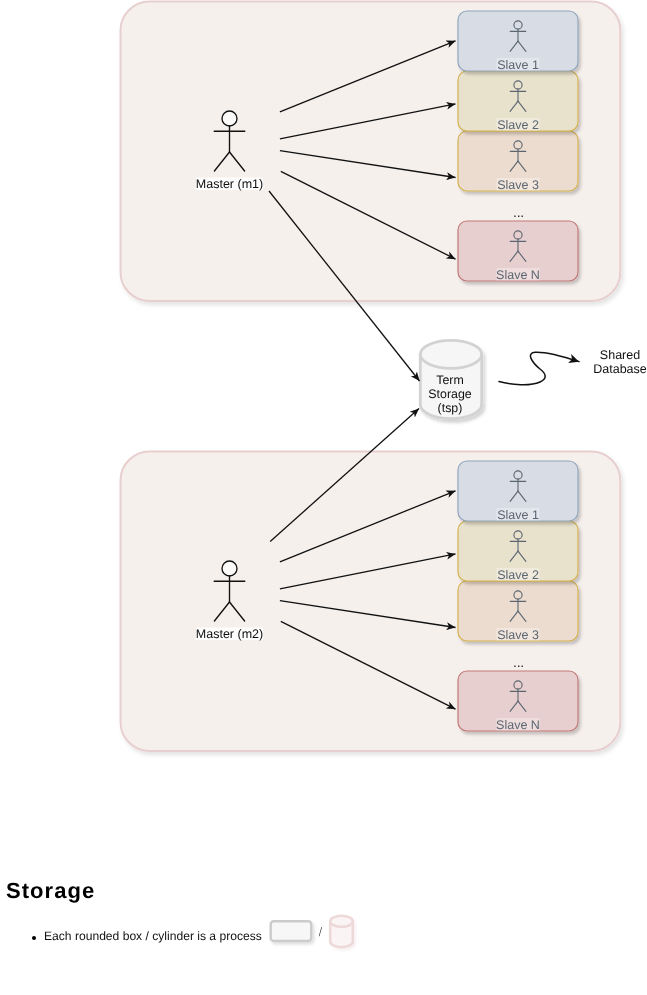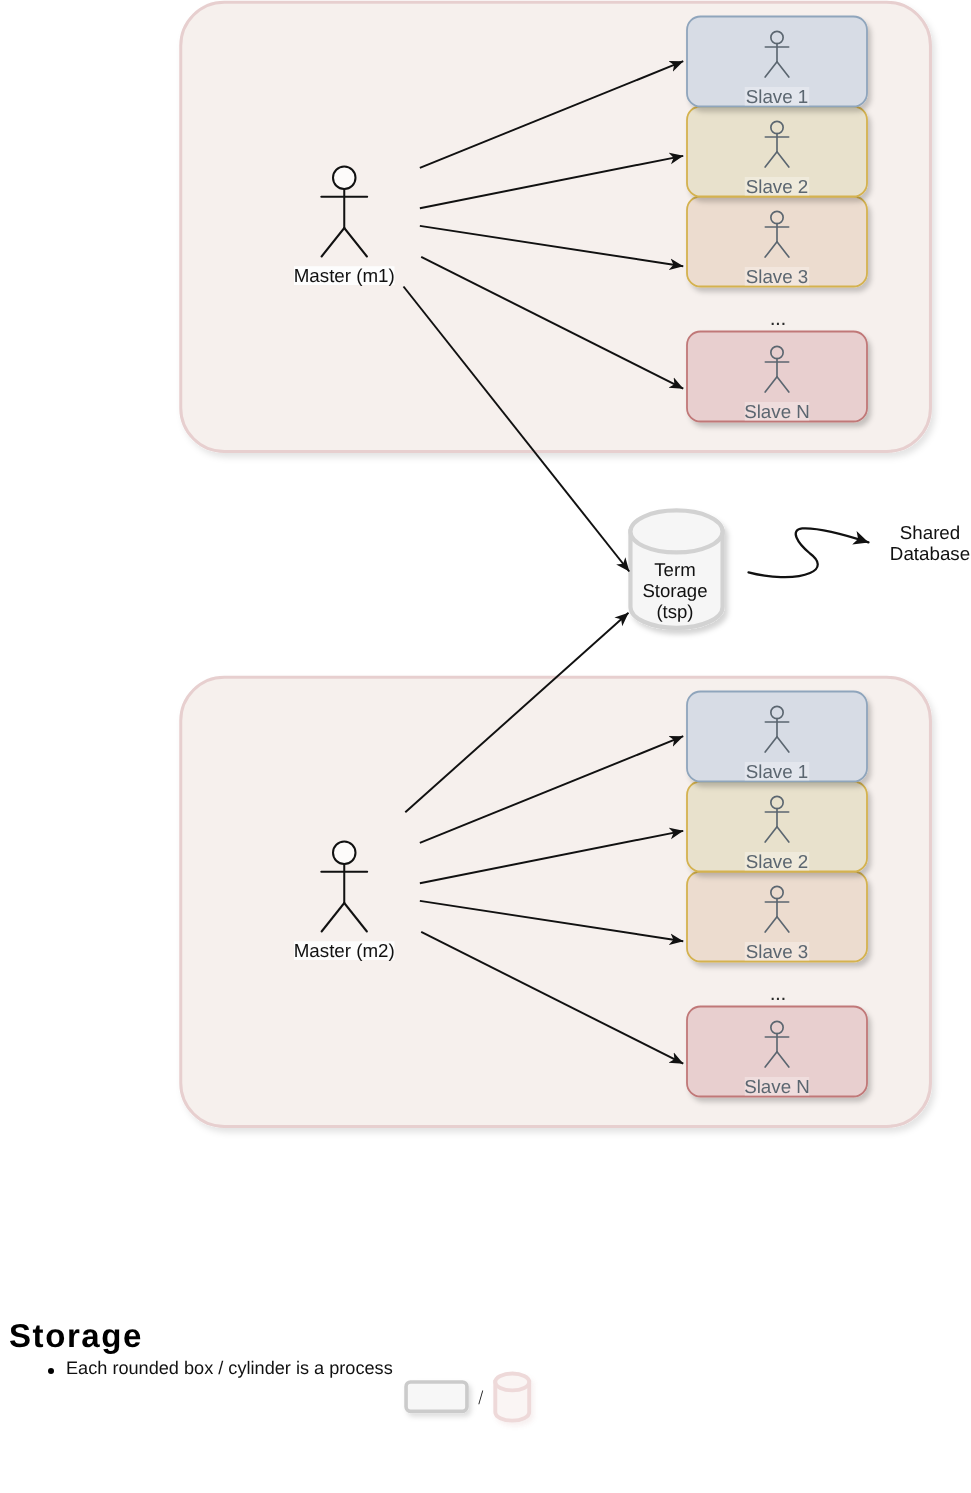--- a/index.html
+++ b/index.html
@@ -4,21 +4,21 @@
 <style>
   html,body{margin:0;padding:0;background:#ffffff;}
   body{width:647px;height:995px;position:relative;overflow:hidden;
        font-family:"Liberation Sans", sans-serif;
        -webkit-font-smoothing:antialiased;text-rendering:geometricPrecision;}
   svg text{-webkit-font-smoothing:antialiased;}
   .stage{position:absolute;left:0;top:0;width:647px;height:995px;background:#fff;}
   svg.layer{position:absolute;left:0;top:0;width:647px;height:995px;will-change:transform;}
   .notation{position:absolute;left:5.5px;top:878.5px;width:635px;will-change:transform;}
   .nt{font-size:22px;font-weight:bold;color:#000;margin:0;line-height:1.1;letter-spacing:1.05px;}
-  .nrow{display:flex;align-items:flex-start;font-size:12.1px;color:#111;margin-top:2px;line-height:14px;}
+  .nrow{display:flex;align-items:flex-start;font-size:12.1px;color:#111;margin-top:26px;line-height:14px;}
   .bullet{width:38px;height:14px;position:relative;box-sizing:border-box;}
   .bdot{position:absolute;left:26.2px;top:6.9px;width:4px;height:4px;border-radius:50%;background:#000;}
 </style>
 </head>
 <body>
 
 <div class="stage">
   <svg class="layer" viewBox="0 0 647 995">
     <defs>
       <filter id="sh" x="-40%" y="-40%" width="200%" height="200%">

